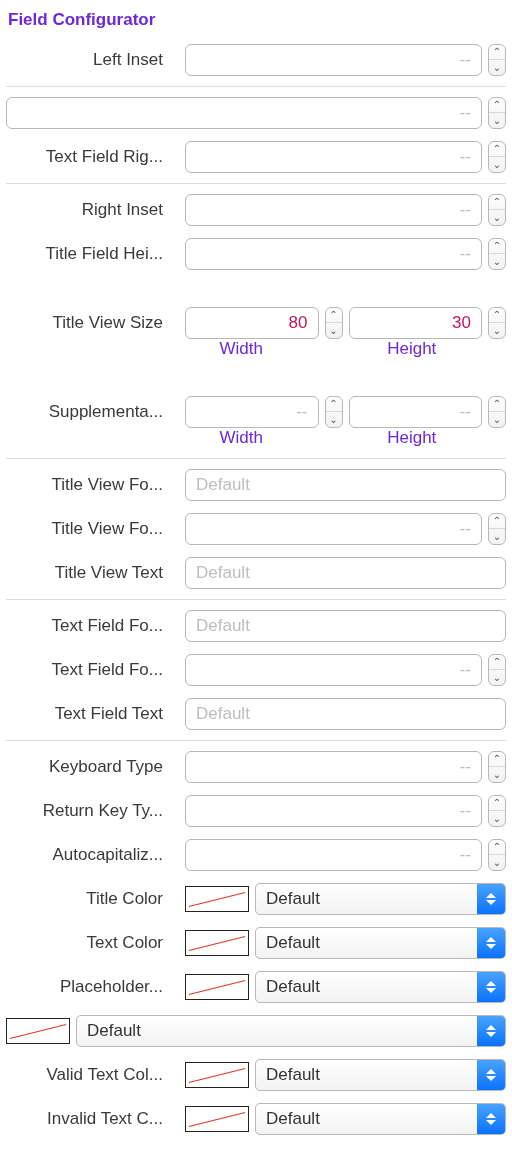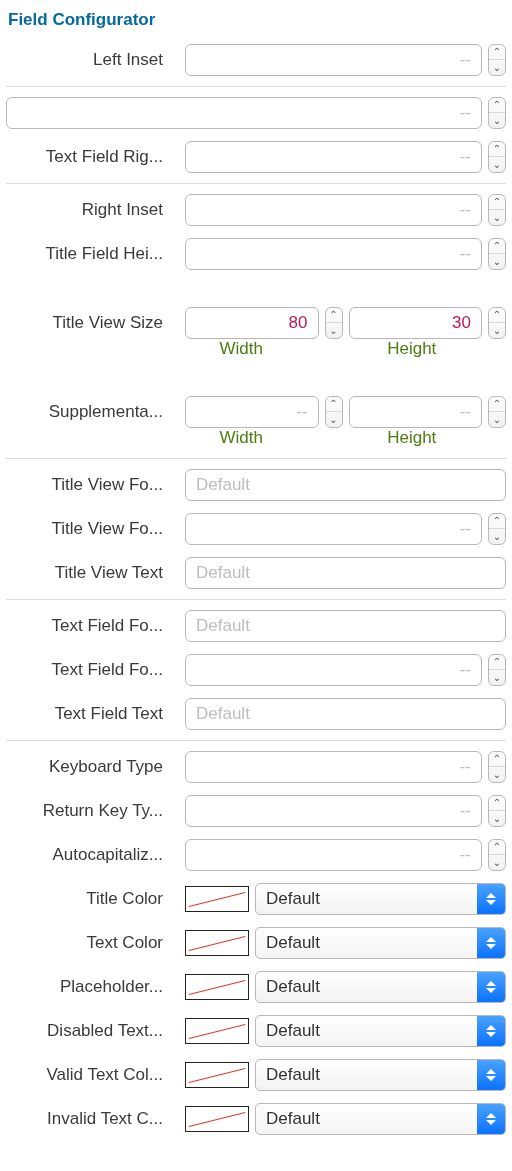--- a/index.html
+++ b/index.html
@@ -7,37 +7,37 @@
     font-family: -apple-system, "Helvetica Neue", Helvetica, Arial, sans-serif;
     font-size: 17px;
     color: #3a3a3a;
     background: #fff;
     width: 512px;
   }
   .panel { padding: 4px 6px 10px 6px; }
   .section-title {
     font-weight: 700;
     font-size: 17px;
-    color: #0369a1;
+    color: #6d28d9;
     padding: 6px 2px 8px 2px;
   }
   .row {
     display: flex;
     align-items: center;
     min-height: 36px;
     padding: 6px 0;
     gap: 20px;
   }
   .row.with-sub { padding-bottom: 0; margin-top: 25px; }
   .sub-row {
     display: flex;
     align-items: flex-end;
     padding-bottom: 6px;
     gap: 6px;
-    color: #4d7c0f;
+    color: #6d28d9;
     font-size: 17px;
   }
   .sub-label-spacer { width: 159px; flex: 0 0 159px; }
   .sub-label {
     flex: 1 1 0;
     text-align: center;
   }
   .stepper-gap { width: 18px; flex: 0 0 18px; }
   .label {
     width: 159px;
@@ -400,21 +400,20 @@
         <div class="popup-label">Default</div>
         <div class="arrows">
             <div class="a up"></div>
             <div class="a down"></div>
           </div>
       </div>
     </div>
   </div>
 
   <div class="row">
-    <div class="label">Disabled Text...</div>
     <div class="field">
       <div class="color-swatch"></div>
       <div class="popup">
         <div class="popup-label">Default</div>
         <div class="arrows">
             <div class="a up"></div>
             <div class="a down"></div>
           </div>
       </div>
     </div>

